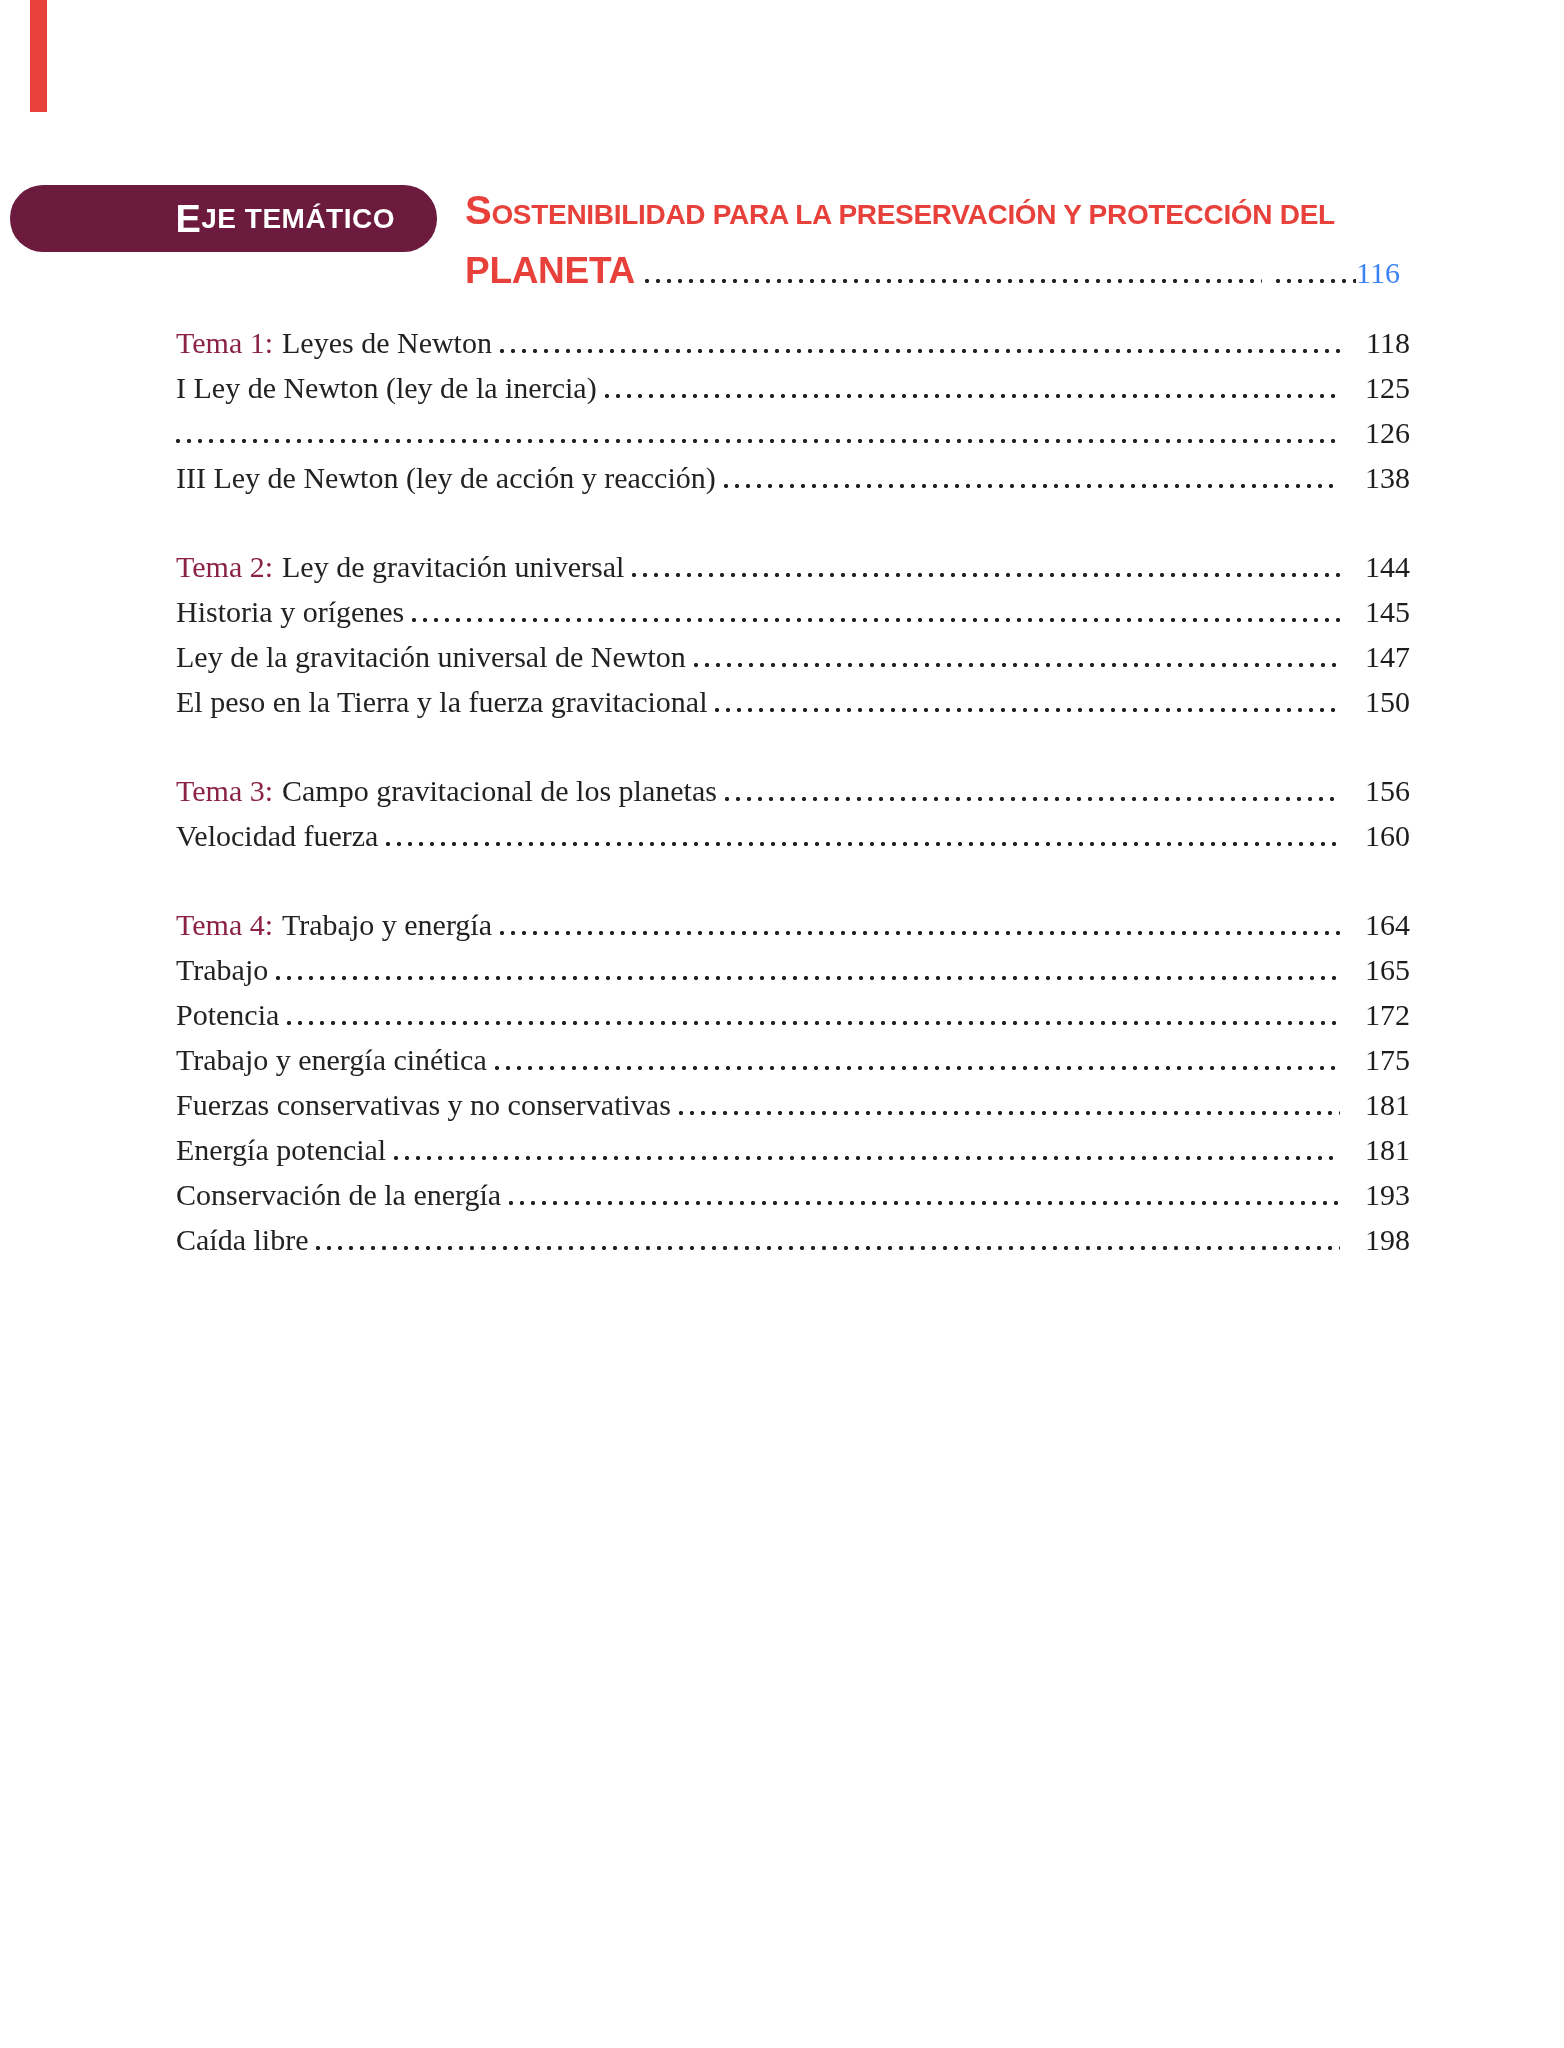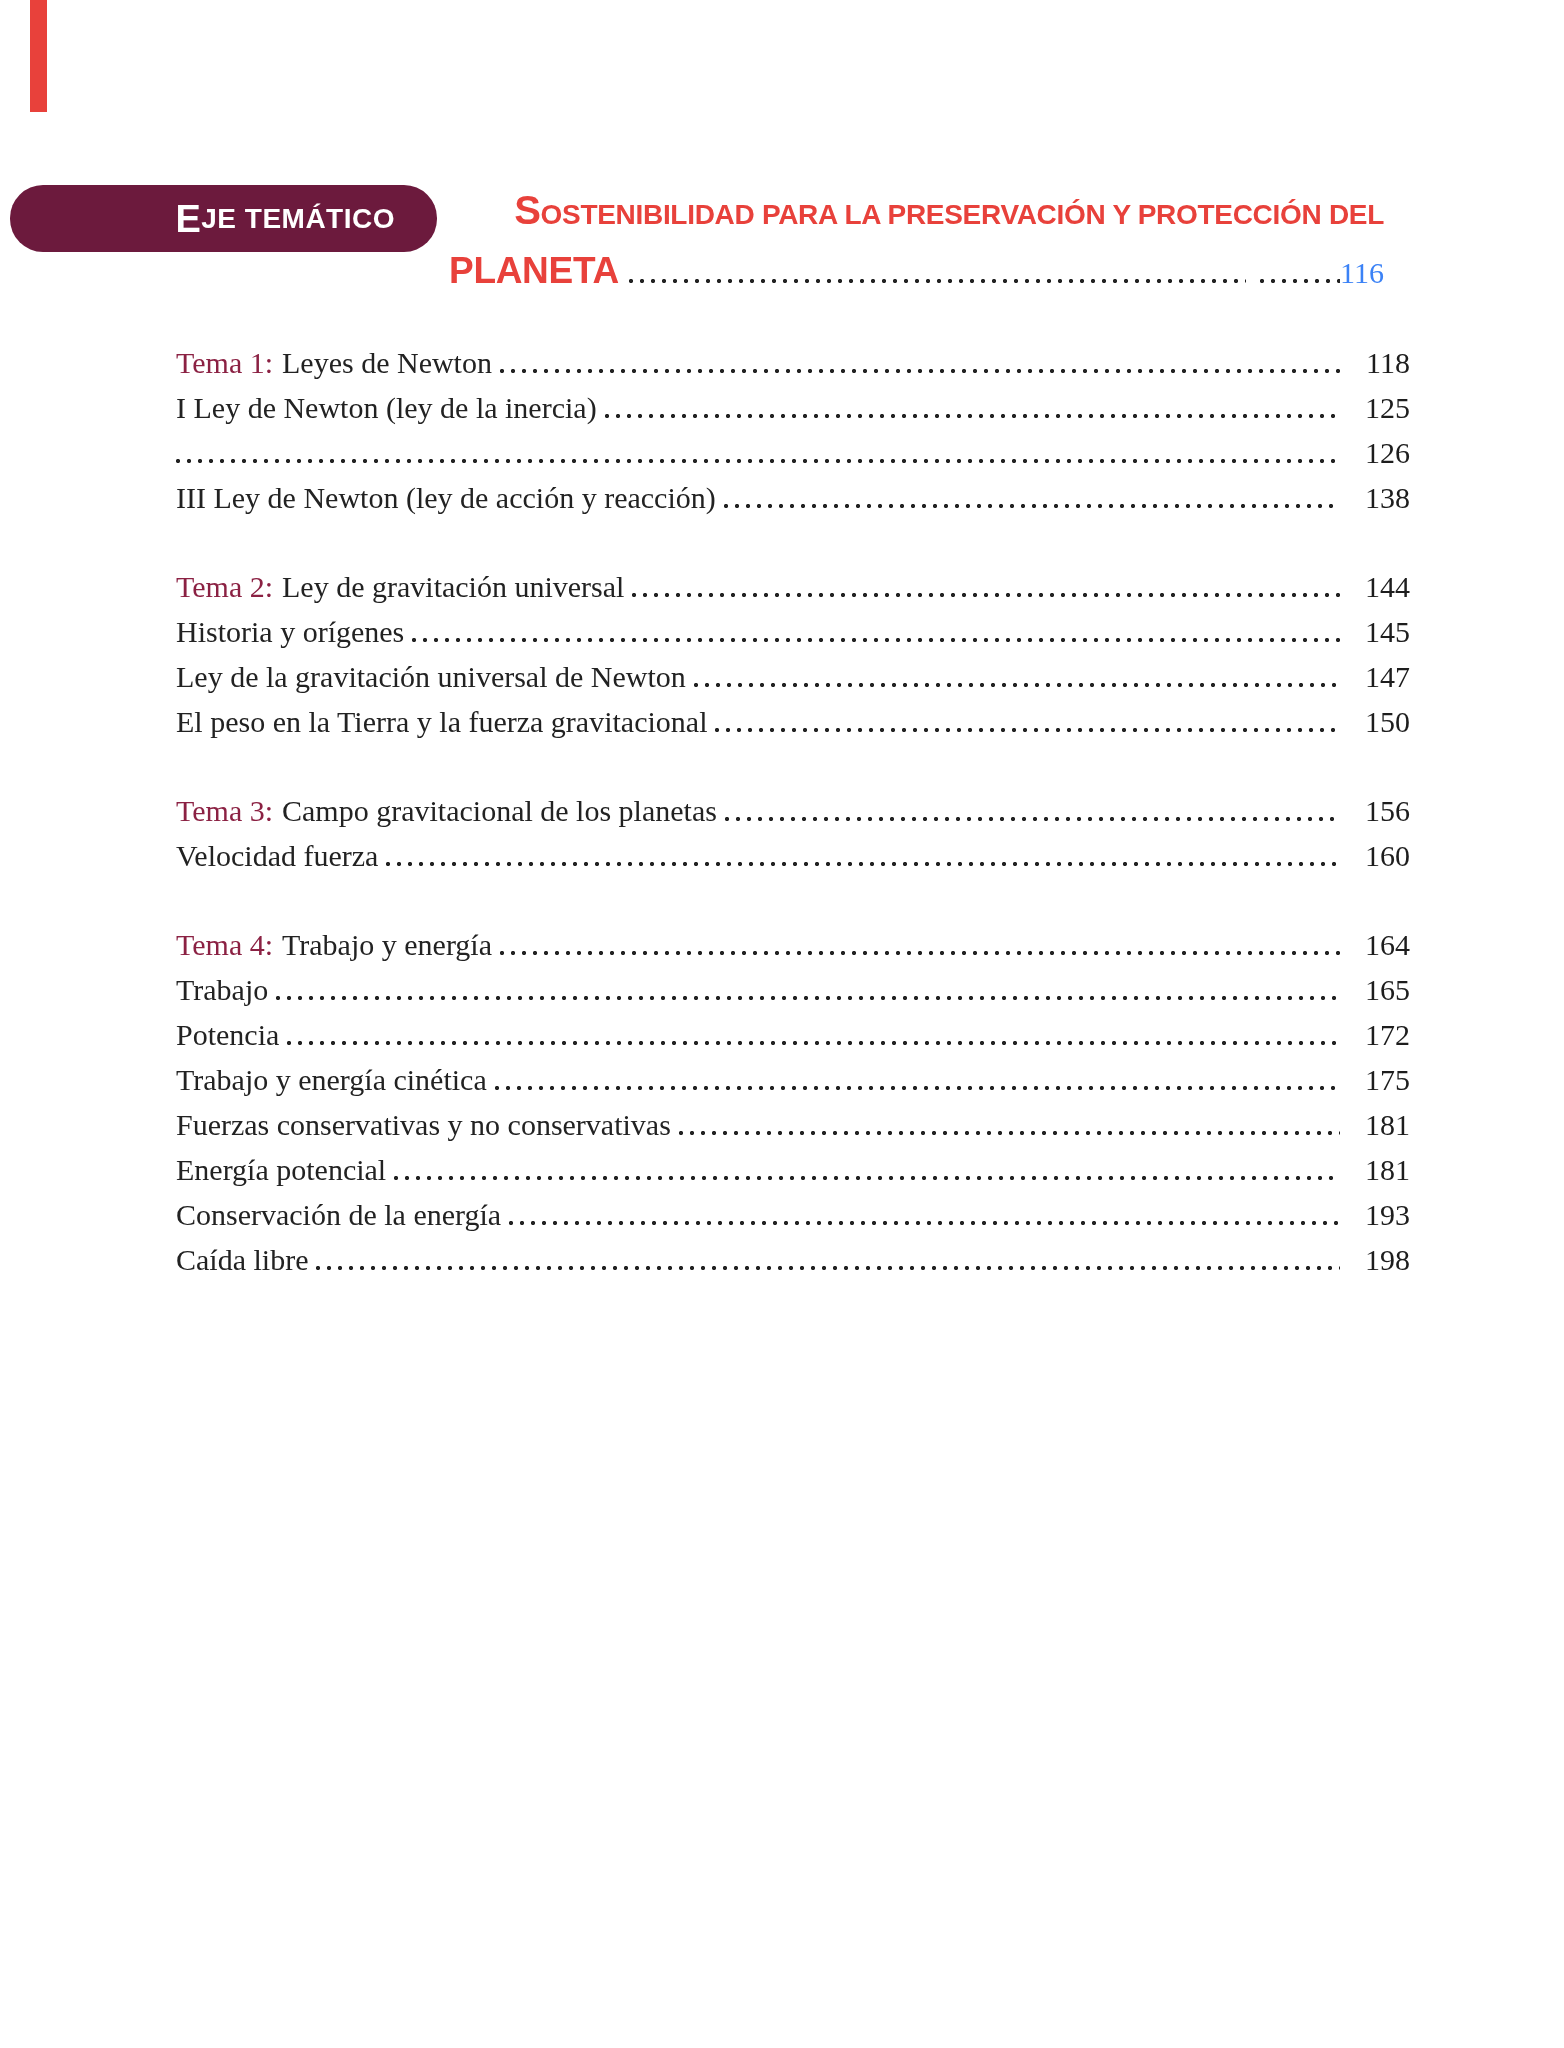--- a/index.html
+++ b/index.html
@@ -28,25 +28,24 @@
     padding-right:42px;box-sizing:border-box;
     color:#ffffff;
     font-family:"Liberation Sans", sans-serif;
     font-weight:bold;letter-spacing:.5px;
   }
   .badge .initial{font-size:38px;line-height:1;}
   .badge .rest{font-size:28px;line-height:1;}
 
   
   .heading{
-    position:absolute;left:449px;top:184px;width:935px;
+    position:absolute;left:465px;top:184px;width:935px;
     font-family:"Liberation Sans", sans-serif;
     font-weight:bold;color:var(--heading-red,#e8413b);
     letter-spacing:-.3px;
-    text-align:right;
   }
   .h-line1{white-space:nowrap;line-height:52px;}
   .h-line1 .initial{font-size:40px;}
   .h-line1 .rest{font-size:28px;}
   .h-line2{display:flex;align-items:baseline;line-height:52px;}
   .h-line2 .word{font-size:37px;margin-right:10px;}
   .h-line2 .pagenum{
     font-family:"Liberation Serif", serif;font-weight:normal;
     color:#3b82f6;font-size:30px;letter-spacing:0;
   }
@@ -60,21 +59,21 @@
     background-size:11px 4px;background-repeat:repeat-x;
     background-position:left bottom;
     min-width:20px;
   }
 
   
   .toc{
     position:absolute;left:176px;top:320px;right:154px;
     color:var(--text-color,#222);
   }
-  .toc-group{margin-bottom:44px;margin-top:20px;}
+  .toc-group{margin-bottom:44px;}
   .toc-row{
     display:flex;align-items:baseline;
     height:45px;line-height:45px;font-size:30px;
   }
   .toc-row .prefix{color:var(--tema-color,#8b2143);margin-right:9px;white-space:nowrap;}
   .toc-row .title{margin-right:8px;white-space:nowrap;}
   .toc-row .leader{margin-right:18px;}
   .toc-row .pagenum{flex:0 0 52px;text-align:right;font-size:30px;color:#1d1d1d;}
 </style>
 </head>

